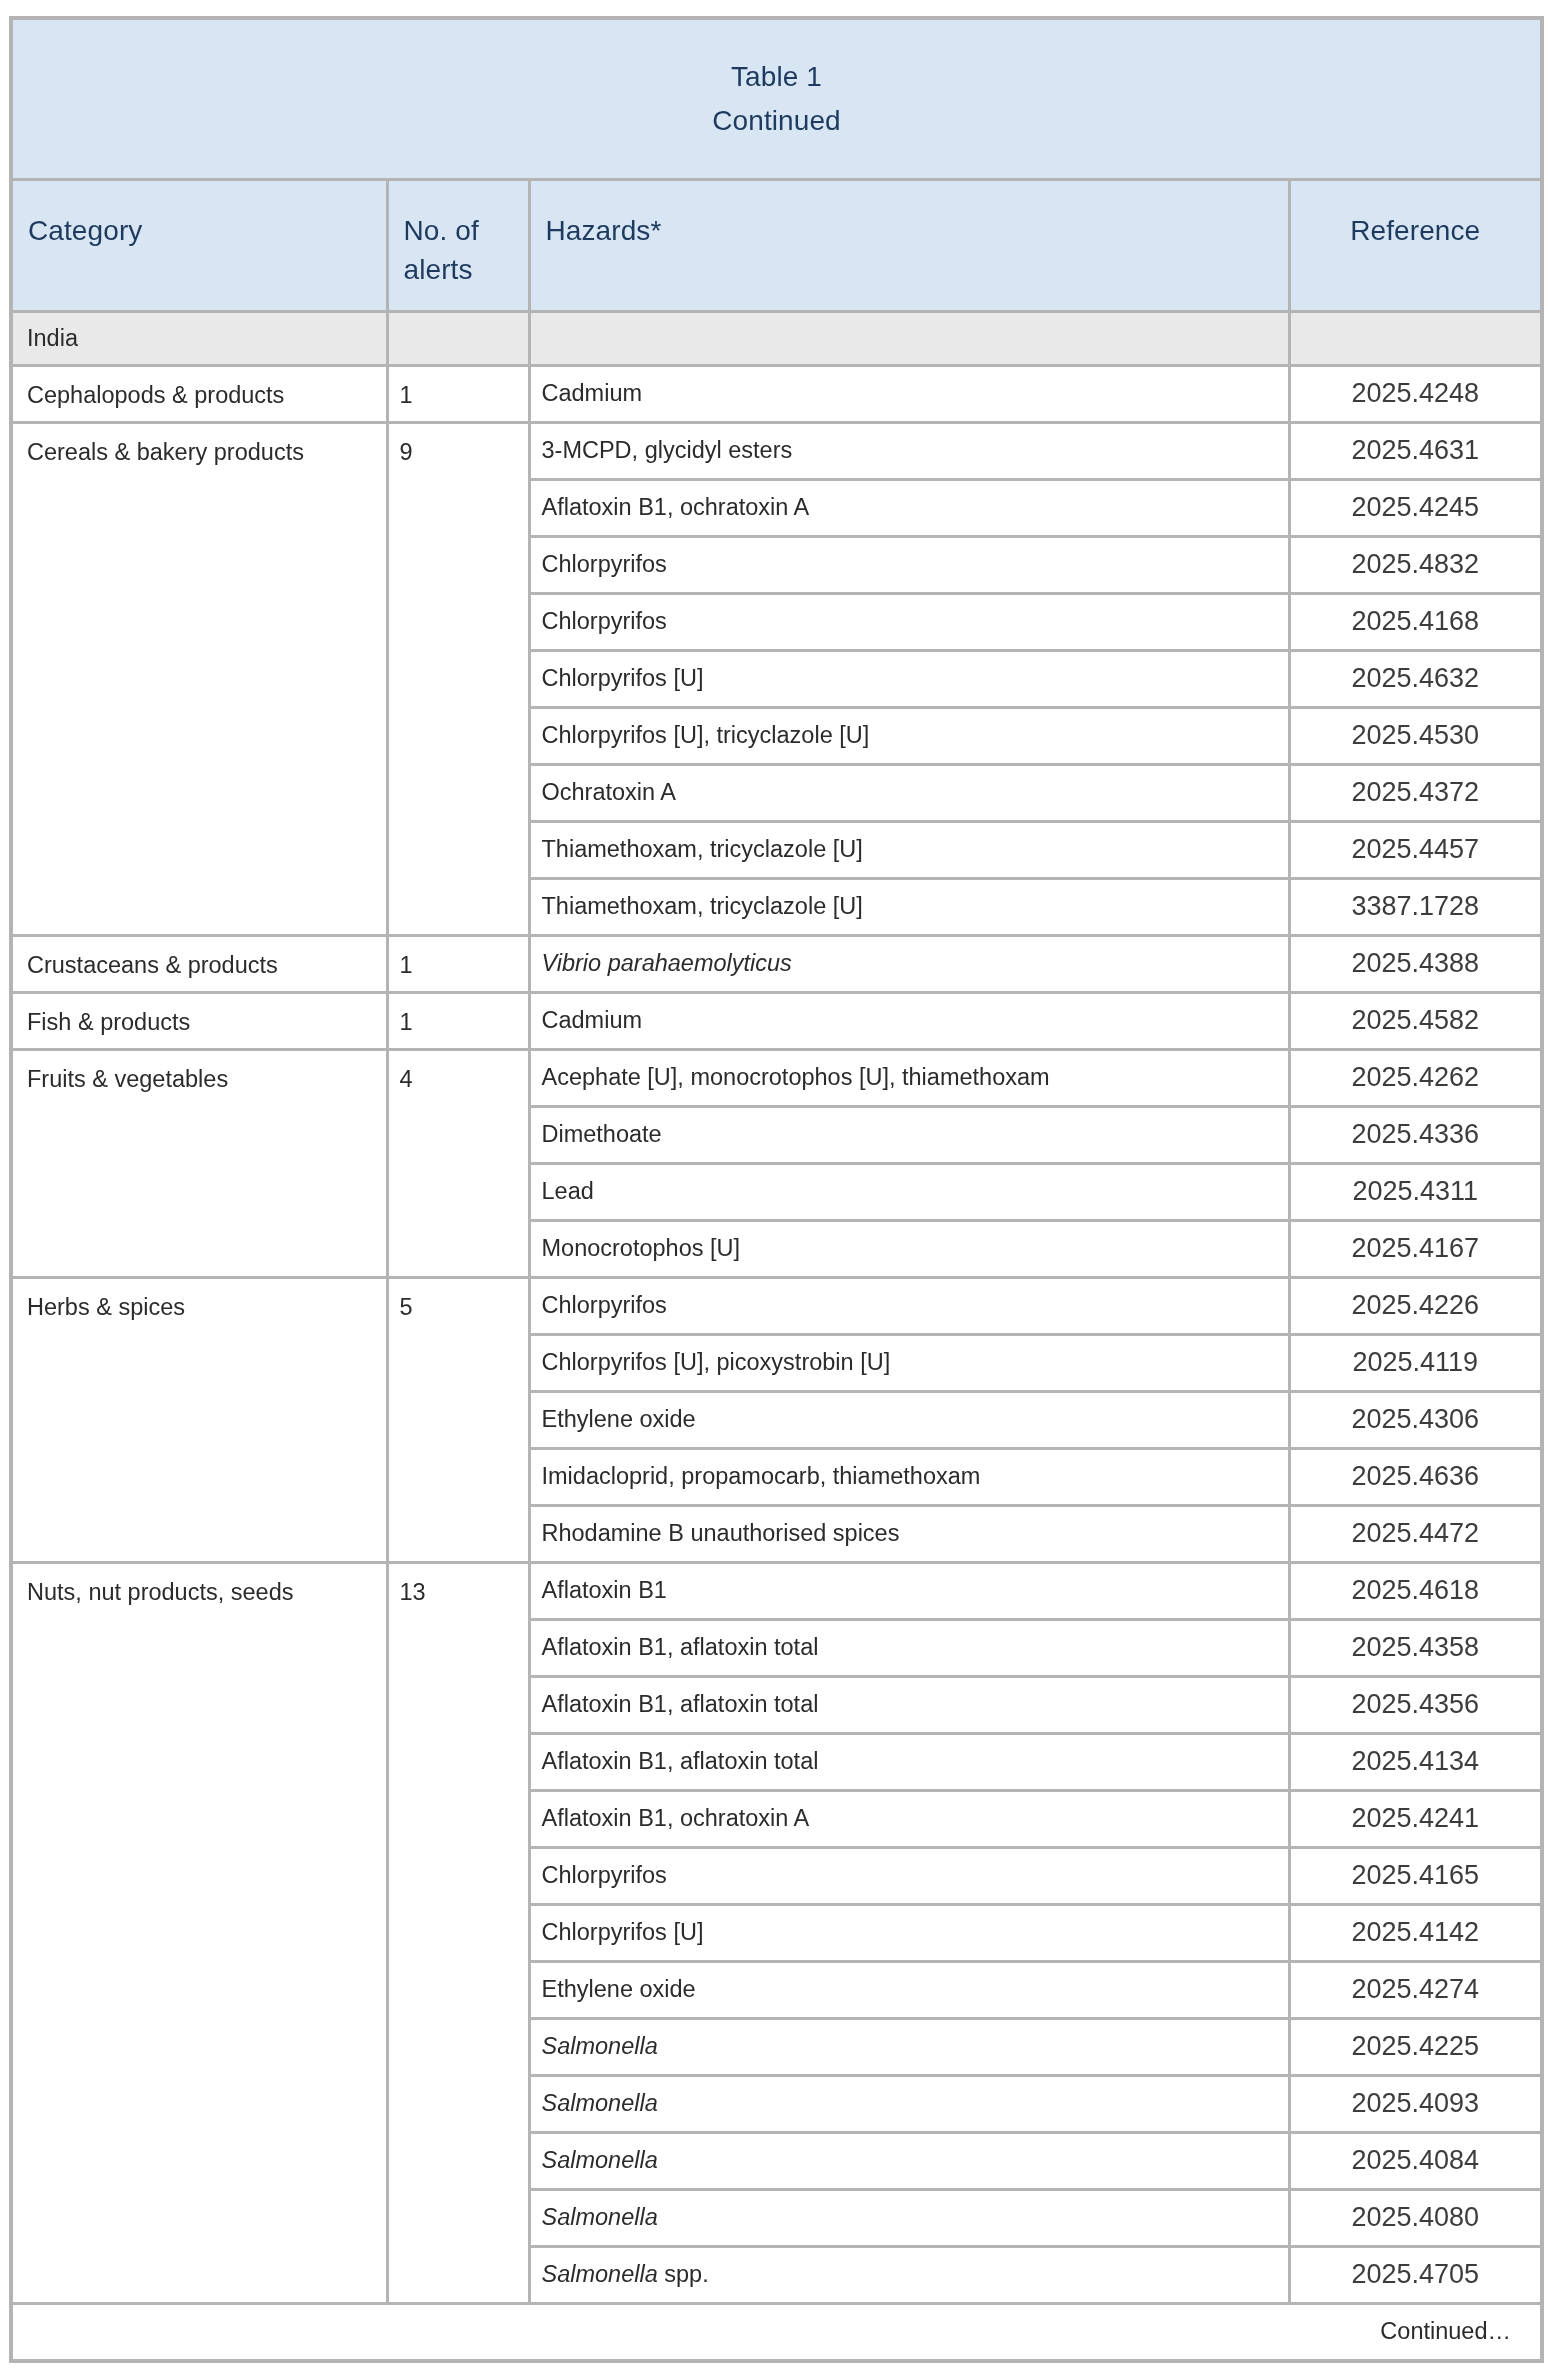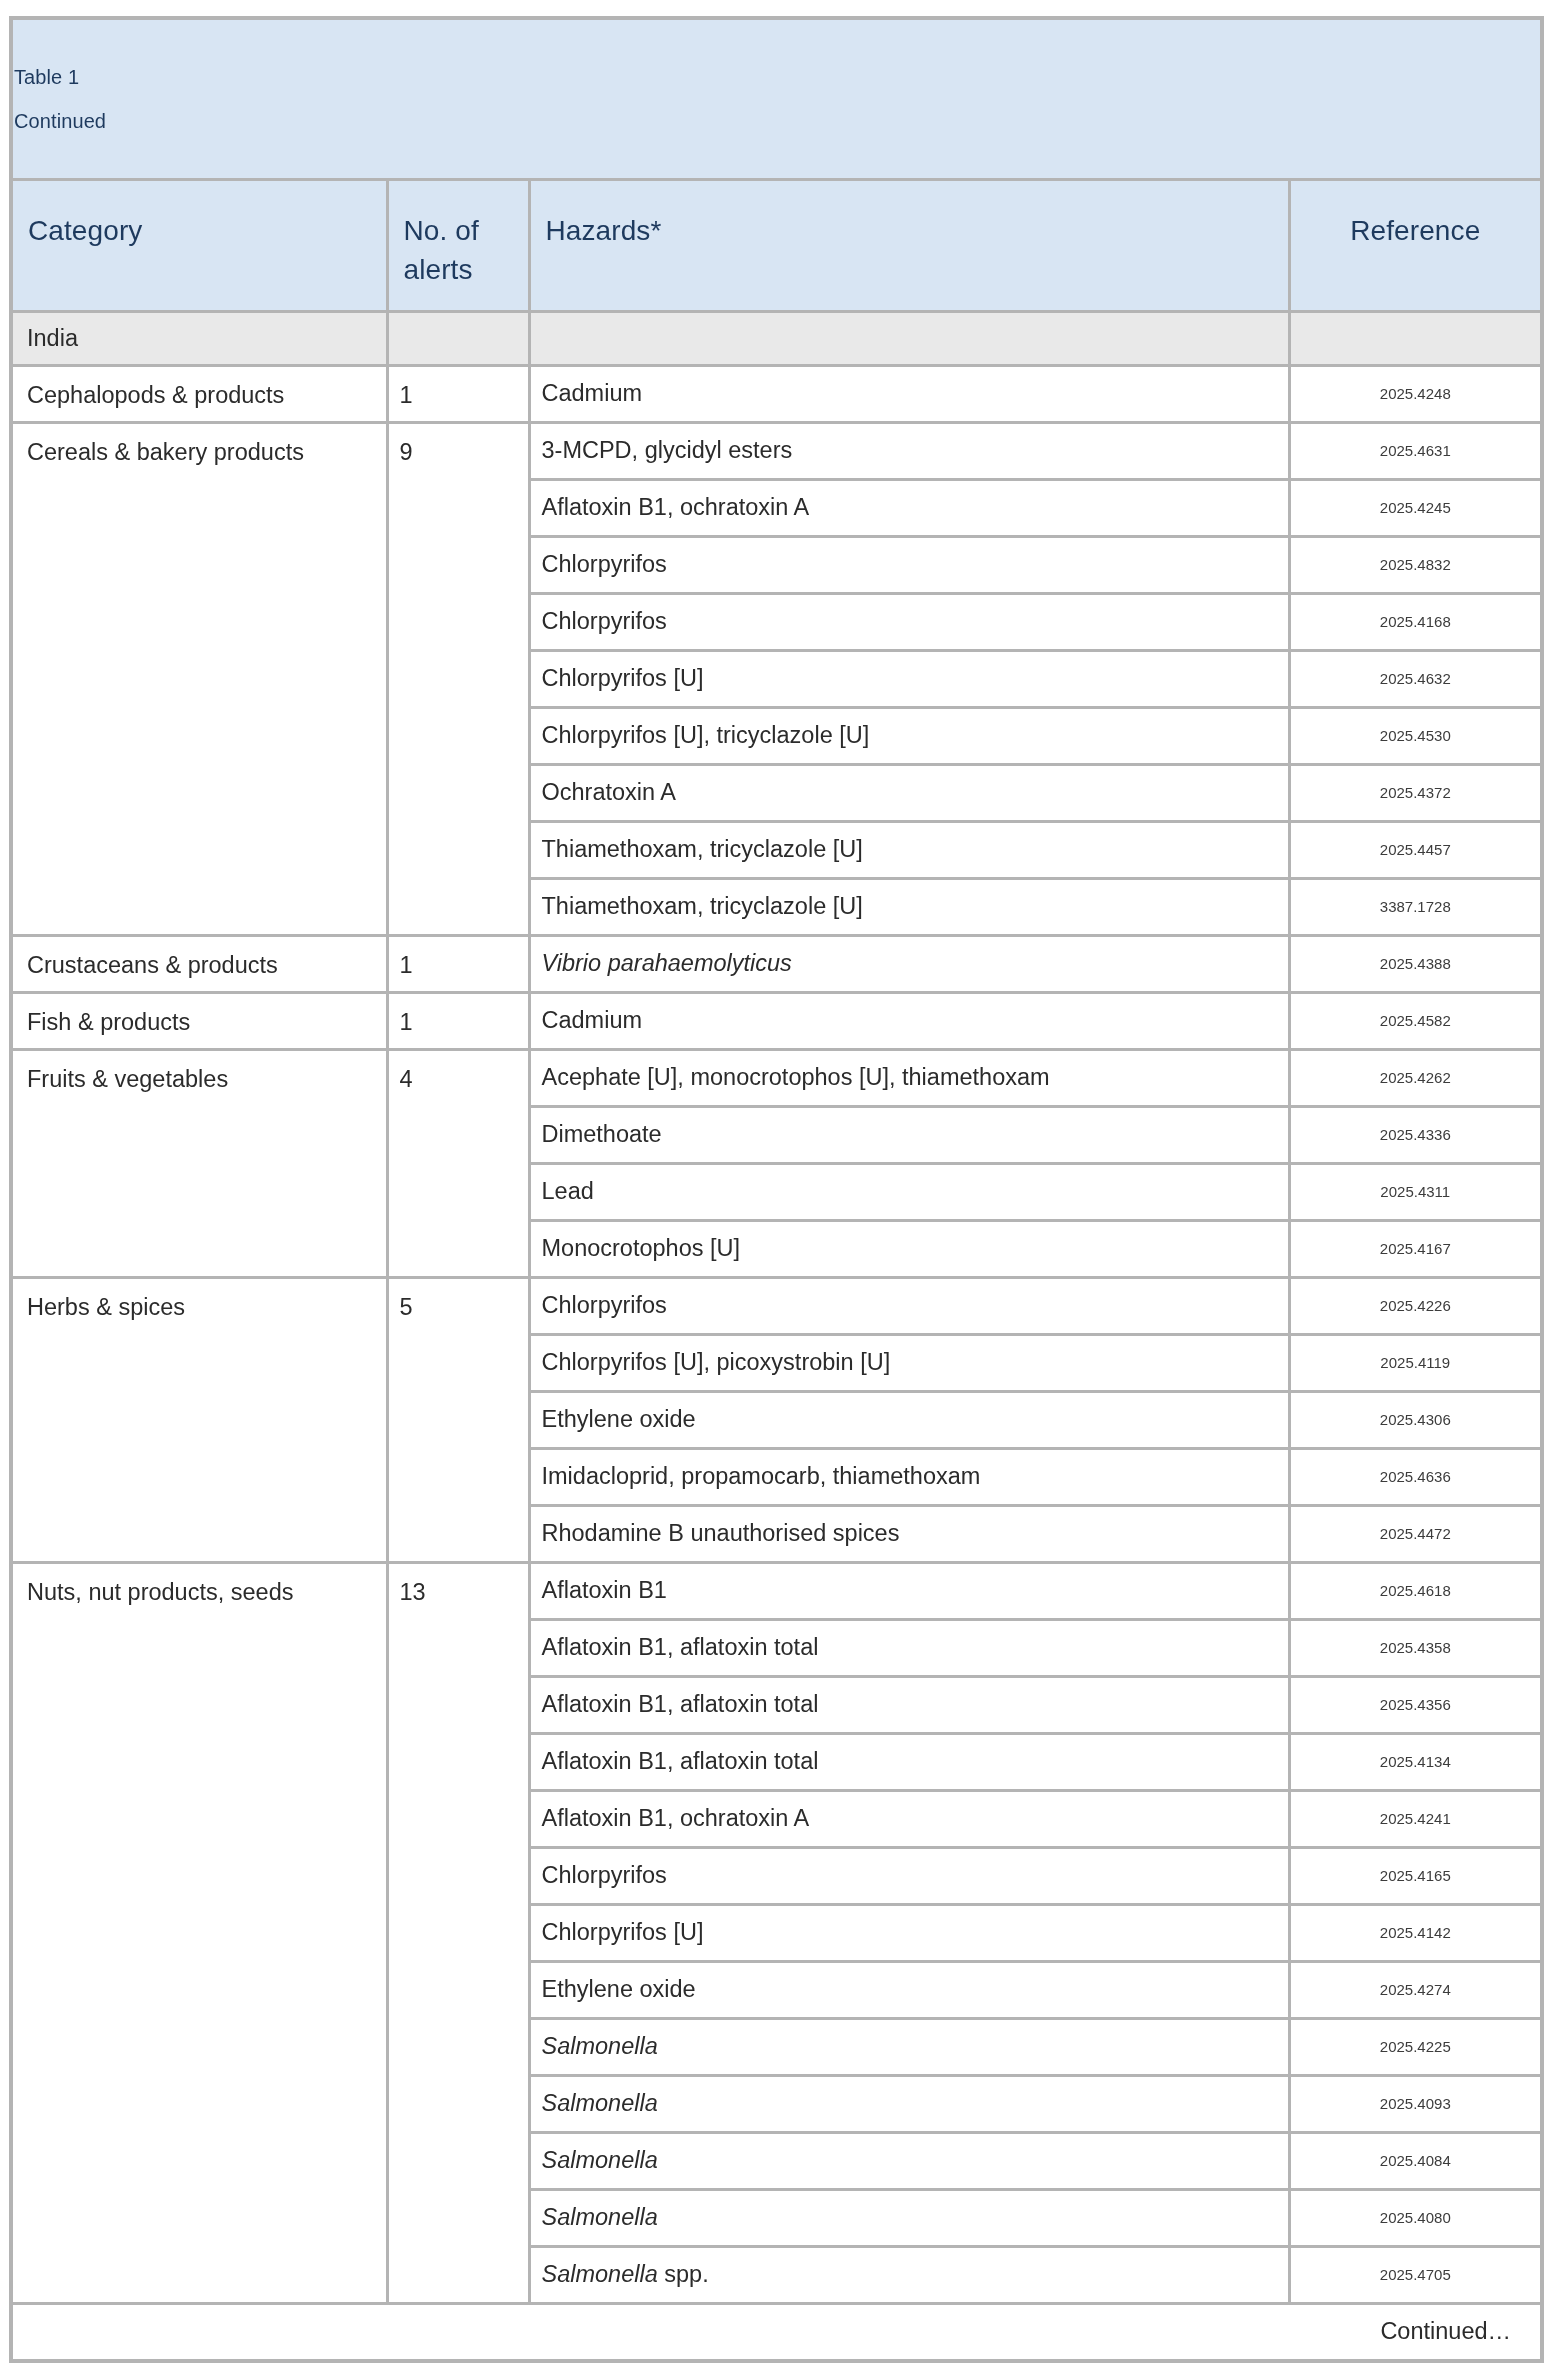--- a/index.html
+++ b/index.html
@@ -26,23 +26,24 @@
   td, th {
     border: 3.5px solid var(--border, #b4b4b4);
     box-sizing: border-box;
     overflow: hidden;
     white-space: nowrap;
   }
 
   .title-cell {
     background: var(--header_bg, #d8e5f3);
     height: 161px;
+    text-align: center;
     vertical-align: middle;
     color: var(--header_text, #1e3a5e);
-    font-size: 20px;
+    font-size: 28px;
     letter-spacing: 0.1px;
   }
   .title-line { line-height: 44px; }
 
   th {
     background: var(--header_bg, #d8e5f3);
     color: var(--header_text, #1e3a5e);
     font-weight: 400;
     font-size: 28px;
     text-align: left;
@@ -75,21 +76,21 @@
     font-size: 23.5px;
   }
   .haz-cell {
     font-size: 23.5px;
     padding-left: 11px;
     vertical-align: middle;
     margin-top: 44px;
   }
   .haz-cell .it { font-style: italic; }
   .ref-cell {
-    font-size: 15px;
+    font-size: 27px;
     text-align: center;
     vertical-align: middle;
     color: var(--reference_text, #3c3c3c);
     margin-top: 44px;
   }
 
   .footer-cell {
     height: 58px;
     background: var(--row_bg, #ffffff);
     text-align: right;

